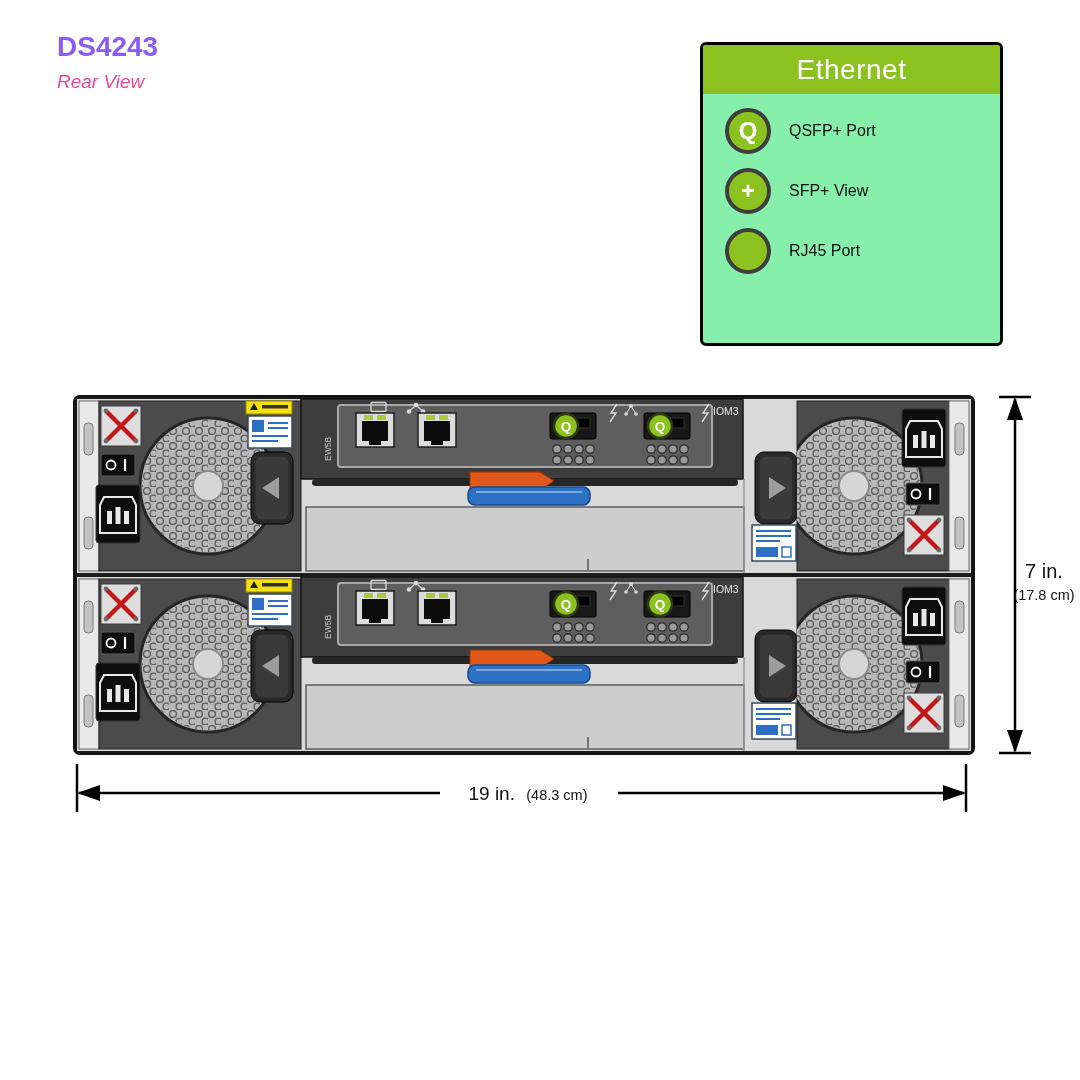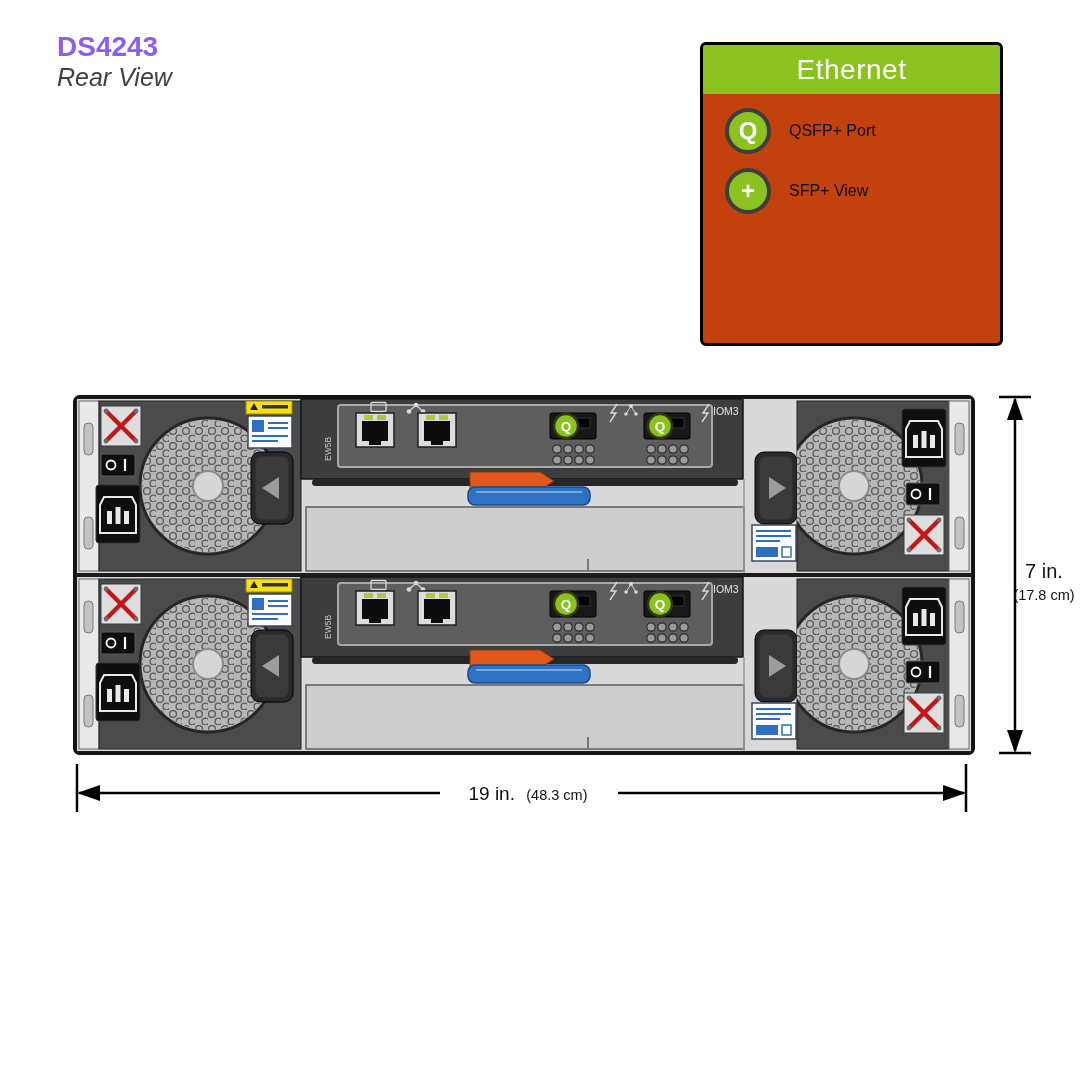--- a/index.html
+++ b/index.html
@@ -2,24 +2,24 @@
 <html><head>
 <meta charset="utf-8">
 <style>
   html,body{margin:0;padding:0;}
   body{
     width:1080px;height:1080px;position:relative;background:#ffffff;
     font-family:"Liberation Sans", sans-serif;overflow:hidden;
   }
   .page-header{position:absolute;left:57px;top:32px;}
   .page-title{font-size:28px;font-weight:bold;color:#8b5cf6;line-height:1.1;}
-  .page-subtitle{font-size:25px;font-style:italic;color:#404040;}
+  .page-subtitle{font-size:19px;font-style:italic;color:#ec4899;margin-top:8px;}
   .legend{
     position:absolute;left:700px;top:42px;width:297px;height:298px;
-    background:#c2410c;border:3px solid #000;border-radius:6px;overflow:hidden;
+    background:#86efac;border:3px solid #000;border-radius:6px;overflow:hidden;
   }
   .legend-header{
     height:49px;background:#8CC21F;color:#ffffff;font-size:28px;
     display:flex;align-items:center;justify-content:center;letter-spacing:.5px;
   }
   .legend-items{padding:14px 22px 0 22px;}
   .legend-item{display:flex;align-items:center;height:46px;margin-bottom:14px;}
   .legend-circle{
     width:38px;height:38px;border-radius:50%;background:#8CC21F;
     border:4px solid #3E3E3E;display:flex;align-items:center;justify-content:center;
@@ -44,20 +44,26 @@
           <span>Q</span>
         </span>
       <span class="legend-label">QSFP+ Port</span>
     </div>
     <div class="legend-item">
       <span class="legend-circle">
           <span>+</span>
         </span>
       <span class="legend-label">SFP+ View</span>
     </div>
+    <div class="legend-item">
+      <span class="legend-circle">
+          <span></span>
+        </span>
+      <span class="legend-label">RJ45 Port</span>
+    </div>
   </div>
 </div>
 
 <svg class="diagram" width="1080" height="1080" viewBox="0 0 1080 1080">
   <defs>
     <pattern id="hexmesh" width="13" height="15" patternUnits="userSpaceOnUse">
       <circle cx="4" cy="4" r="3.4" fill="none" stroke="#5d5d5d" stroke-width="1.4"></circle>
       <circle cx="10.5" cy="11.5" r="3.4" fill="none" stroke="#5d5d5d" stroke-width="1.4"></circle>
     </pattern>
     <clipPath id="psuL-clip">

